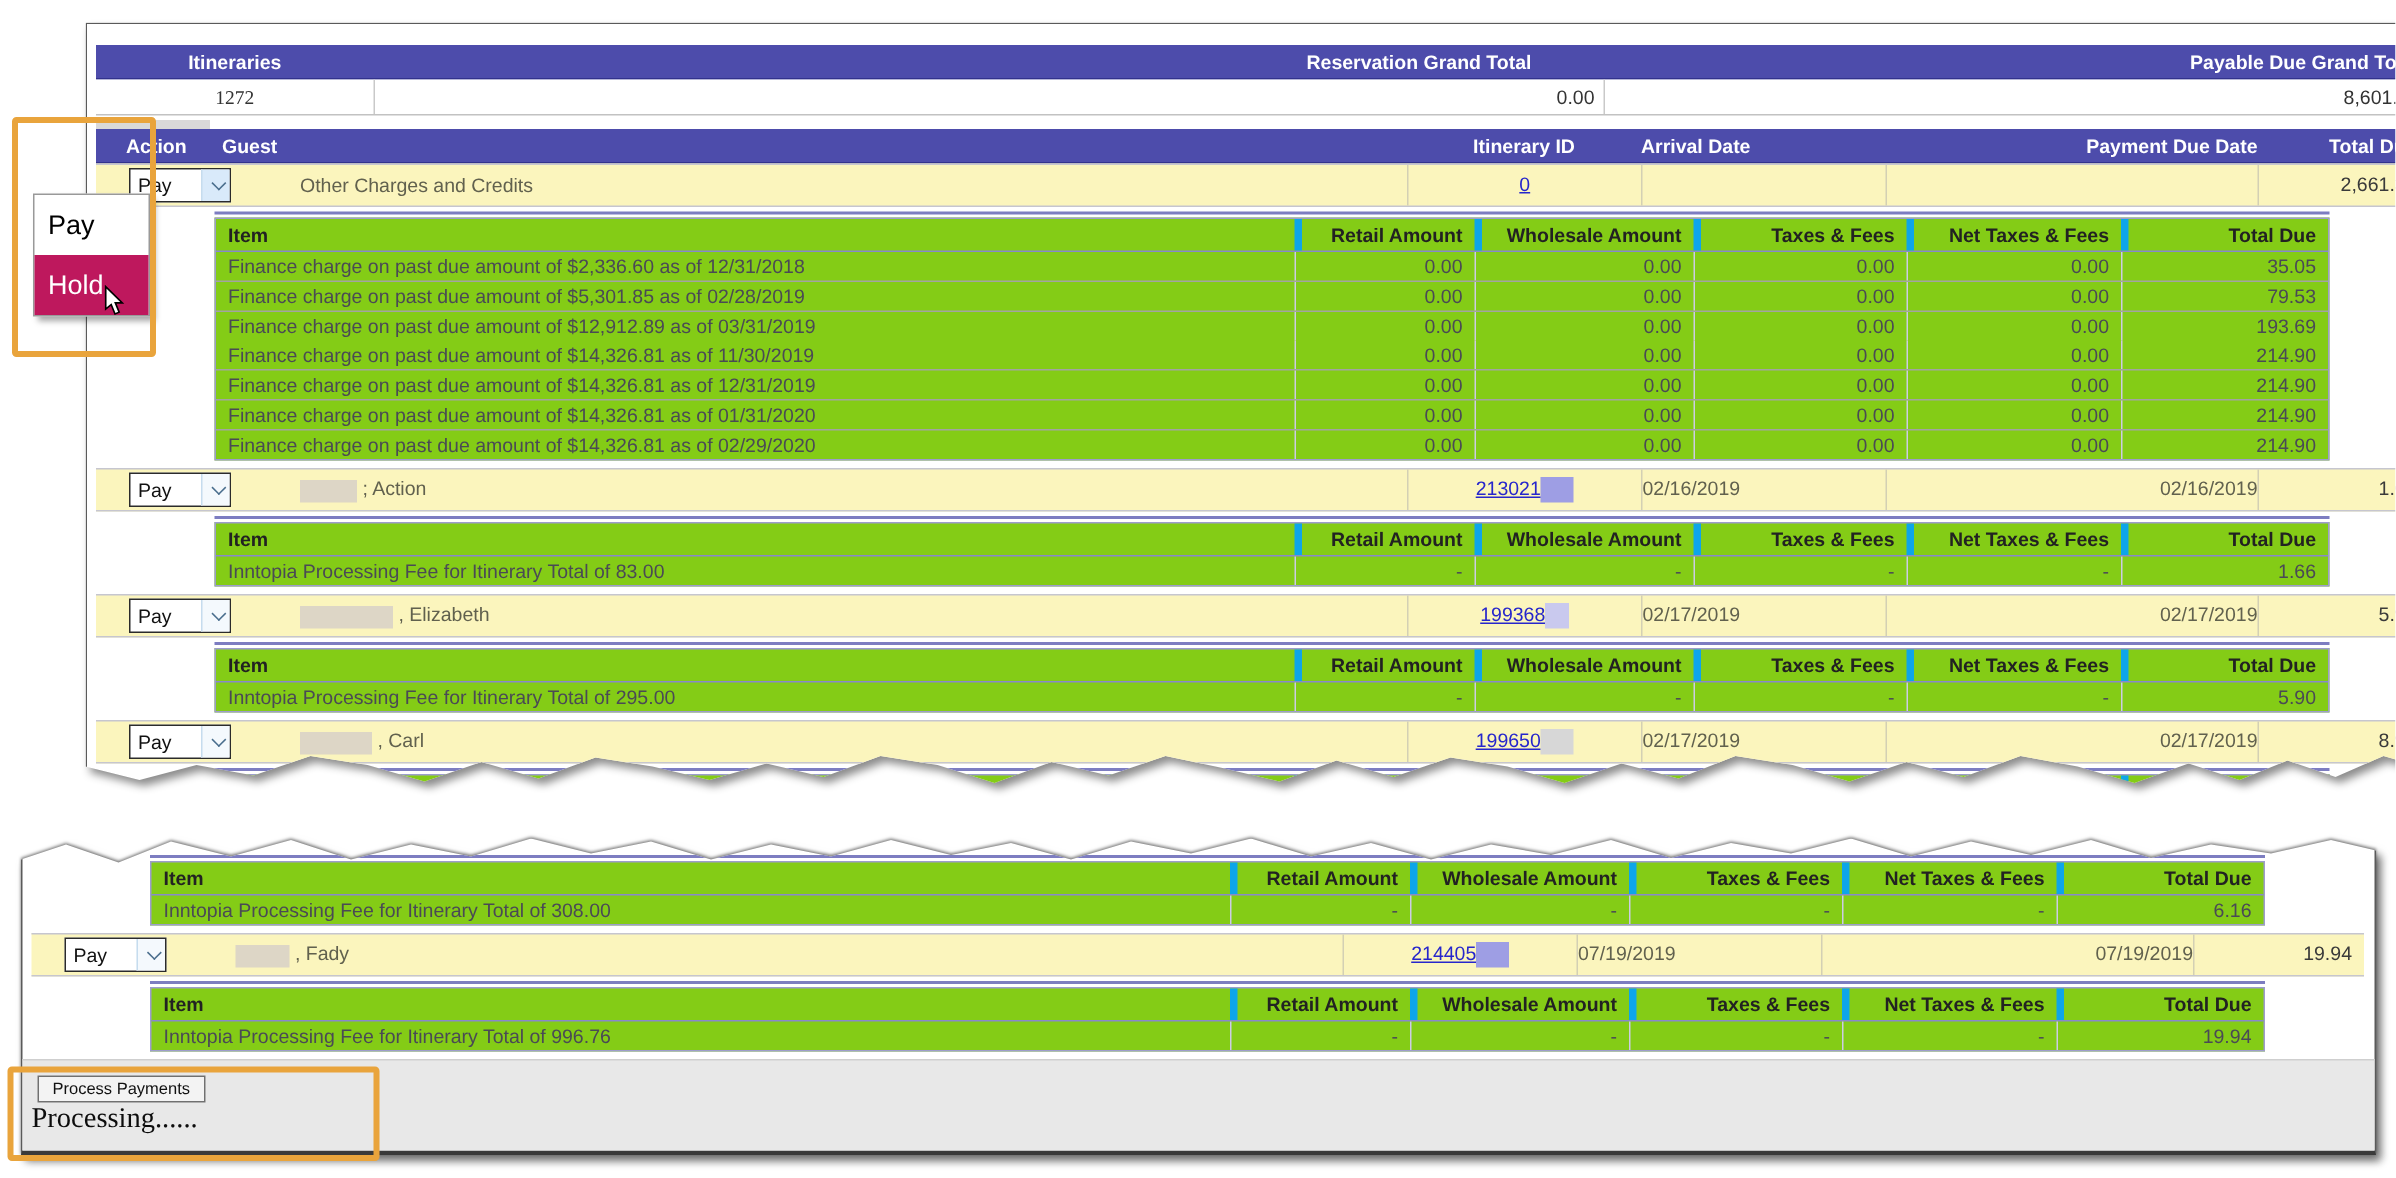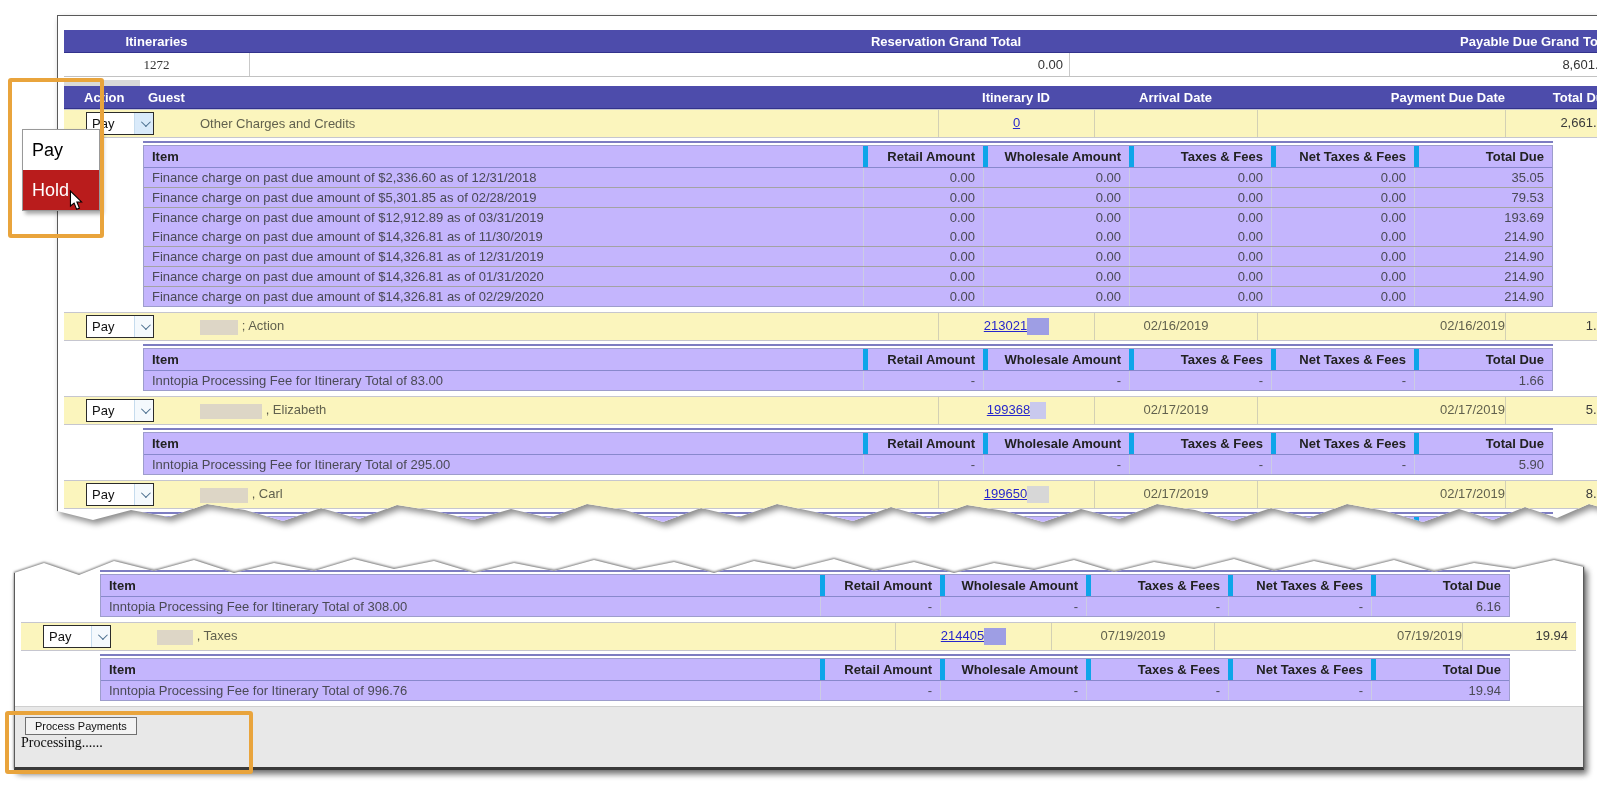--- a/index.html
+++ b/index.html
@@ -31,21 +31,21 @@
   .sc3{flex:1;text-align:right;padding-right:6px;}
 
   .graynotch{width:76px;height:6px;background:#d9d9d9;margin-top:3px;}
 
   
   .maintable{width:1555px;margin-top:0;}
   .mainhead{display:flex;background:#4d4cab;color:#fff;font-weight:bold;height:22px;align-items:center;border-bottom:1px solid #32328c;}
   .mc-action{width:76px;padding-left:20px;box-sizing:border-box;}
   .mc-guest{flex:1;padding-left:8px;box-sizing:border-box;}
   .mc-itin{width:156px;text-align:center;}
-  .mc-arr{width:163px;text-align:center;}
+  .mc-arr{width:163px;}
   .mc-pay{width:248px;text-align:right;}
   .mc-total{width:114px;text-align:right;padding-right:8px;box-sizing:border-box;}
 
   .guestrow{display:flex;background:#fbf5bd;height:27px;align-items:center;border-top:1px solid #c6c6cf;border-bottom:1px solid #c6c6cf;color:#61614e;}
   .guestrow .mc-guest{padding-left:60px;}
   .guestrow .mc-itin,.guestrow .mc-arr,.guestrow .mc-pay{border-left:1px solid #d3d0b4;height:100%;line-height:26px;box-sizing:border-box;}
   .guestrow .mc-total{border-left:1px solid #d3d0b4;height:100%;line-height:26px;box-sizing:border-box;color:#3a3a3a;}
 
   a.itinlink{color:#2626cc;text-decoration:underline;}
   .redact{display:inline-block;vertical-align:middle;height:15px;}
@@ -57,47 +57,47 @@
   
   .wselect{display:inline-flex;width:66px;height:21px;background:#fff;border:1px solid #2b2b2b;align-items:center;justify-content:space-between;margin-left:2px;cursor:default;}
   .wsel-text{padding-left:5px;color:#111;}
   .wsel-arrow{width:18px;height:100%;display:flex;align-items:center;justify-content:center;background:#f4f9fd;border-left:1px solid #c6dcee;}
   .wselect.focused .wsel-arrow{background:#d9eafa;}
   .chev{width:6px;height:6px;border-right:1.5px solid #4a6e8d;border-bottom:1.5px solid #4a6e8d;transform:rotate(45deg) translateY(-2px);}
 
   
   .dropdown{position:absolute;left:22px;top:129px;width:76px;background:#fff;border:1px solid #999;box-shadow:3px 3px 4px rgba(0,0,0,0.35);z-index:5;}
   .dd-item{height:40px;display:flex;align-items:center;padding-left:9px;font-size:18px;color:#000;position:relative;}
-  .dd-item.hl{background:#b91c1c;color:#fff;}
+  .dd-item.hl{background:#be185d;color:#fff;}
   .cursor-arrow{position:absolute;left:46px;top:20px;width:14px;height:21px;}
 
   
   .subtable{width:1410px;margin:3px 0 5px 79px;border-top:2px solid #7d7dc1;padding-top:2px;}
-  .subbox{border:1px solid #9d9dcc;background:#c4b5fd;}
+  .subbox{border:1px solid #9d9dcc;background:#84cc16;}
   .subhead{display:flex;height:21px;align-items:center;font-weight:bold;color:#222;border-bottom:1px solid #8888cc;}
   .subrow{display:flex;height:19px;align-items:center;color:#4a4a55;}
   .subrow + .subrow{border-top:1px solid #a3a3a3;}
   .subrow.nosep{border-top:none;}
   .si-item{flex:1;padding-left:8px;box-sizing:border-box;text-align:left;}
   .si-retail{width:120px;}
   .si-whole{width:146px;}
   .si-tax{width:142px;}
   .si-net{width:143px;}
   .si-total{width:138px;}
   .num{text-align:right;padding-right:8px;box-sizing:border-box;border-left:1px solid #cccce4;height:100%;line-height:19px;}
   .subhead .num{line-height:21px;border-left:5px solid #0ea5e9;}
 
   
   .totalbar{display:flex;width:1555px;height:19px;margin-top:2px;}
   .tb-purple{flex:1;background:#4d4cab;color:#fff;font-weight:bold;text-align:right;padding-right:12px;line-height:19px;}
   .tb-value{width:156px;background:#faf0c8;color:#222;font-weight:bold;text-align:right;padding-right:8px;line-height:19px;box-sizing:border-box;}
   .footerzone{position:absolute;left:0;bottom:0;width:100%;height:60px;background:#e8e8e8;border-top:1px solid #cfcfcf;}
   .procbtn{position:absolute;left:10px;top:10px;font-size:11px;font-family:"Liberation Sans",sans-serif;
      background:#f3f3f3;border:1px solid #707070;padding:2px 9px;color:#111;}
-  .processing{position:absolute;left:6px;top:28px;font-family:"Liberation Serif",serif;font-size:14px;color:#0d0d0d;}
+  .processing{position:absolute;left:6px;top:28px;font-family:"Liberation Serif",serif;font-size:19px;color:#0d0d0d;}
 
   
   .orangebox{position:absolute;border:4px solid #e9a43c;border-radius:3px;z-index:10;pointer-events:none;}
   #obox1{left:8px;top:78px;width:88px;height:152px;}
   #obox2{left:5px;top:711px;width:240px;height:55px;}
 </style>
 </head>
 <body>
 
 <div class="page">
@@ -370,21 +370,21 @@
         <div class="maintable">
           <div class="guestrow">
             <div class="mc-action">
               <div class="wselect">
                 <span class="wsel-text">Pay</span>
                 <span class="wsel-arrow">
                     <span class="chev"></span>
                   </span>
               </div>
             </div>
-            <div class="mc-guest"><span class="redact redact-name" style="width:36px"></span>&nbsp;<span>, Taxes</span></div>
+            <div class="mc-guest"><span class="redact redact-name" style="width:36px"></span>&nbsp;<span>, Fady</span></div>
             <div class="mc-itin"><a class="itinlink" href="#">214405</a><span class="redact redact-purple" style="width:22px"></span></div>
             <div class="mc-arr">07/19/2019</div>
             <div class="mc-pay">07/19/2019</div>
             <div class="mc-total">19.94</div>
           </div>
         </div>
 
         <div class="subtable">
           <div class="subbox">
             <div class="subhead">

